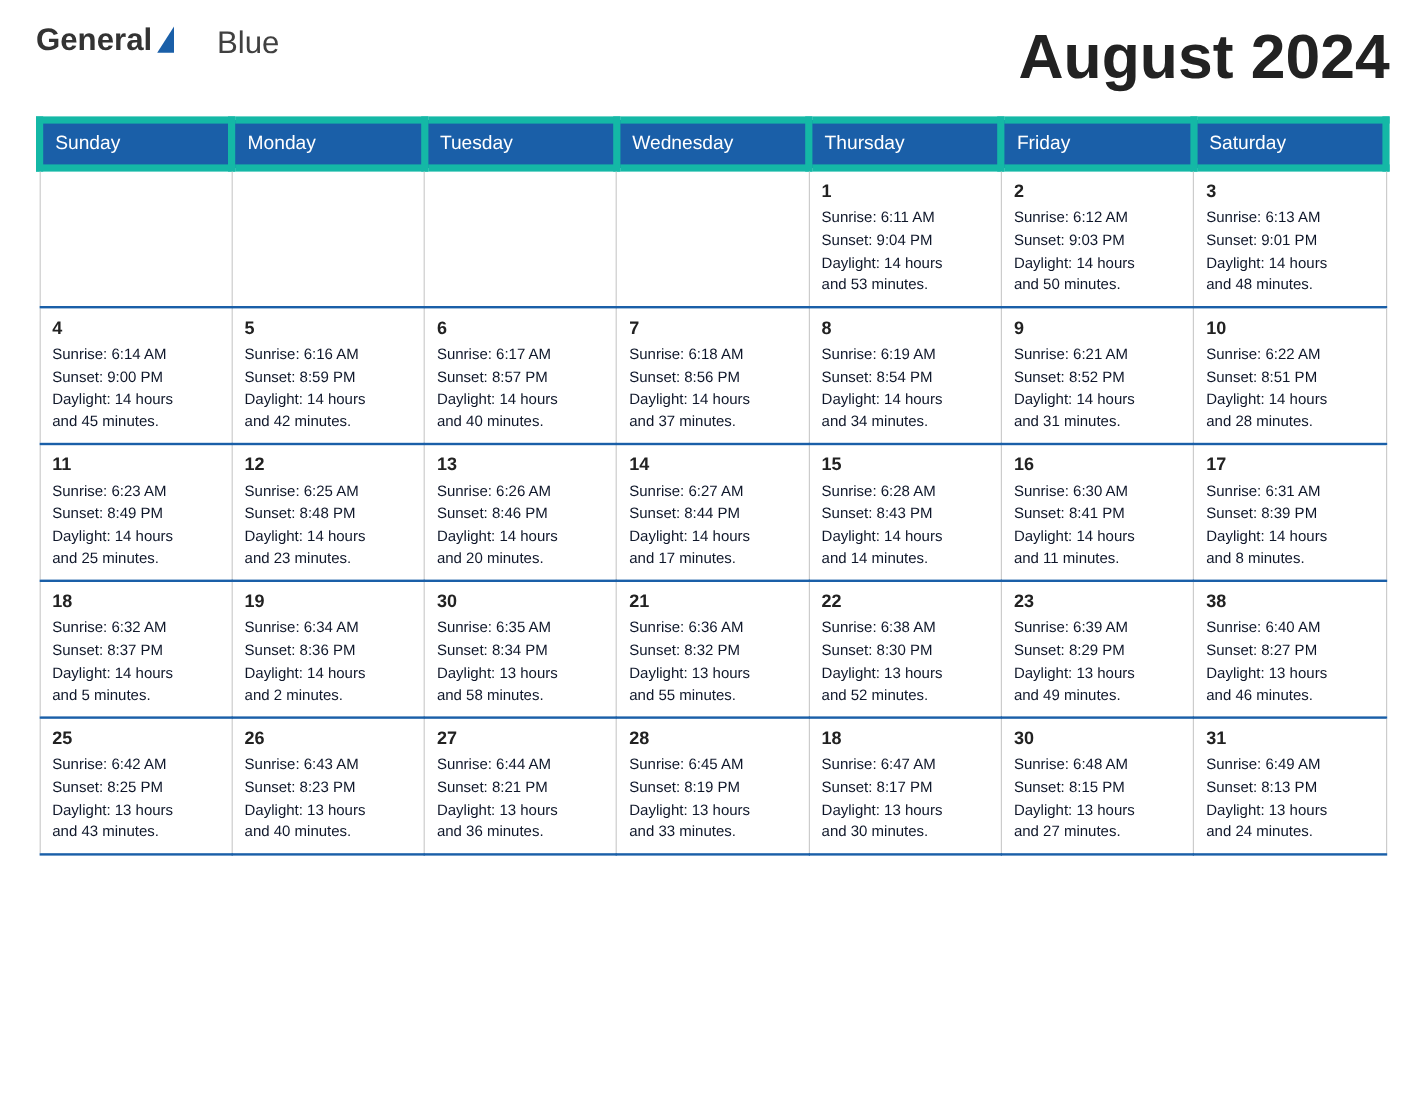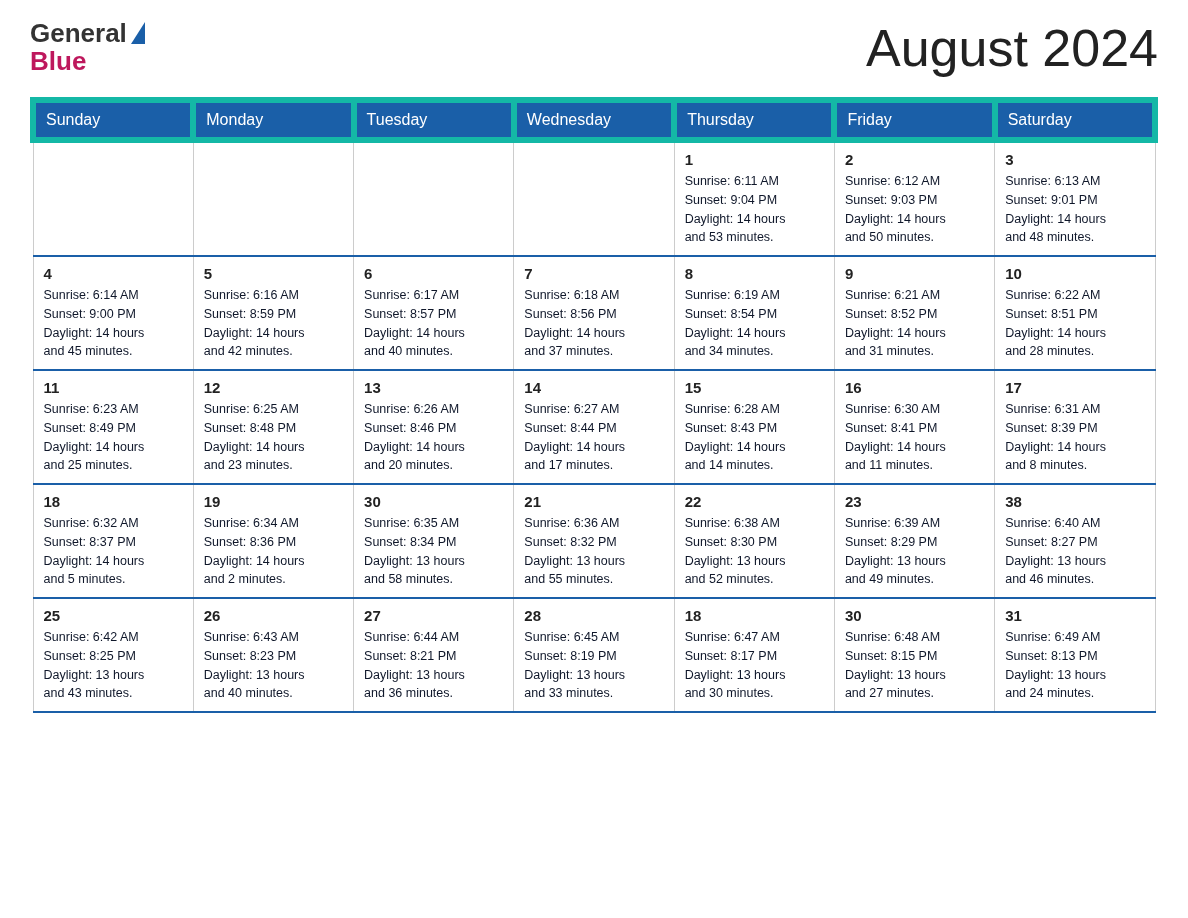--- a/index.html
+++ b/index.html
@@ -11,50 +11,51 @@
       min-height: 918px;
     }
     .header {
       display: flex;
       justify-content: space-between;
       align-items: flex-start;
       margin-bottom: 20px;
     }
     .logo {
       display: flex;
-      flex-direction: column;
+      flex-direction: row;
       align-items: flex-start;
     }
     .logo-general {
       font-size: 26px;
       font-weight: bold;
       color: #333;
       line-height: 1;
     }
     .logo-blue {
       font-size: 26px;
-      font-weight: bold;
-      color: #be185d;
+      font-weight: normal;
+      color: #404040;
       display: flex;
       align-items: center;
+      margin-left: 36px;
     }
     .logo-triangle {
       width: 0;
       height: 0;
       border-left: 14px solid transparent;
       border-bottom: 22px solid #1a5fa8;
       margin-left: 4px;
       display: inline-block;
     }
     .title-block {
       text-align: right;
     }
     .month-title {
       font-size: 52px;
-      font-weight: 400;
+      font-weight: 700;
       color: #222;
       line-height: 1.1;
     }
     .location {
       font-size: 22px;
       color: #555;
       margin-top: 4px;
     }
     table {
       width: 100%;

